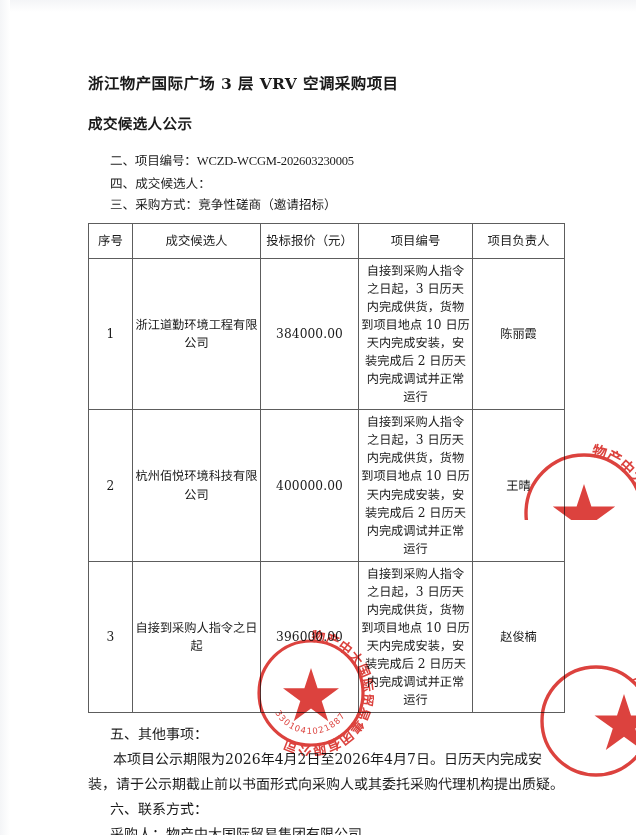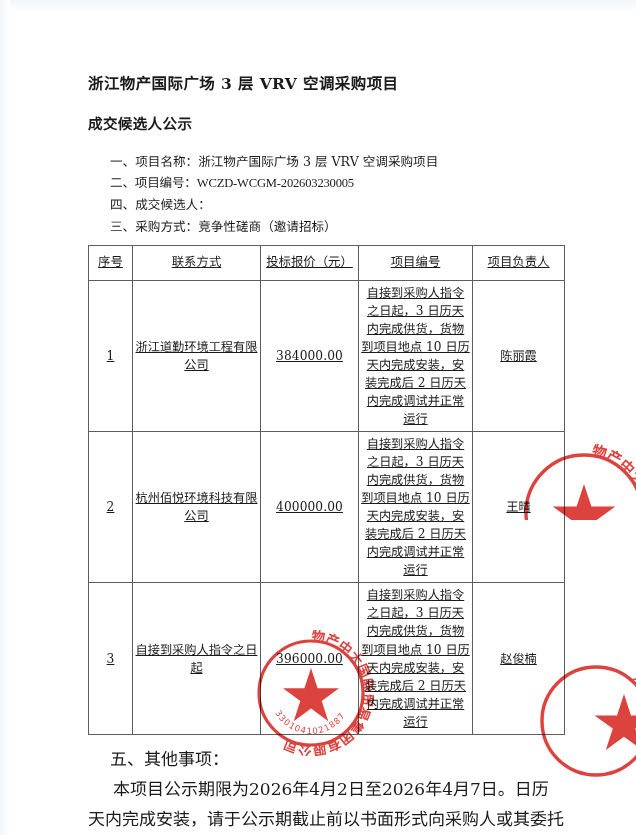--- a/index.html
+++ b/index.html
@@ -85,21 +85,20 @@
     letter-spacing: -0.2px;
   }
 
   
   table.cand {
     border-collapse: collapse;
     width: 476px;
     margin-top: 7px;
     table-layout: fixed;
     background: #fff;
-    text-decoration: underline;
   }
   table.cand th,
   table.cand td {
     border: 1px solid #5d5d5d;
     text-align: center;
     vertical-align: middle;
     font-size: 12.2px;
     padding: 3px 2px;
     line-height: 1.48;
   }
@@ -123,21 +122,21 @@
     padding: 4px 3px;
     font-size: 12px;
     margin-left: 20px;
   }
   td.mgr  { }
 
   
   .tail { margin-top: 9px; }
   .tail p {
     margin: 0;
-    font-size: 17px;
+    font-size: 14px;
     line-height: 1.78;
   }
   .tail p.indent1 { padding-left: 22px; }
   .tail p.indent2 { padding-left: 22px; text-indent: 25px; }
   .tail p.hang    { padding-left: 0px; }
 
   
   .seal {
     position: absolute;
     pointer-events: none;
@@ -156,37 +155,36 @@
 <div id="page">
   <div id="paper"></div>
   <div class="scan-edge-top"></div>
   <div class="scan-edge-left"></div>
 
   <div id="content">
 
     <h1 class="doc-title">浙江物产国际广场 3 层 VRV 空调采购项目</h1>
     <h2 class="doc-subtitle">成交候选人公示</h2>
 
-    <p class="info-line">一、项目名称：浙江物产国际广场 3 层 VRV 空调采购项目</p>
     <p class="info-line mono-val">二、项目编号：WCZD-WCGM-202603230005</p>
     <p class="info-line">四、成交候选人：</p>
     <p class="info-line">三、采购方式：竞争性磋商（邀请招标）</p>
 
     <table class="cand">
       <colgroup>
         <col class="c-no">
           <col class="c-name">
           <col class="c-price">
           <col class="c-period">
           <col class="c-mgr">
       </colgroup>
       <thead>
         <tr>
           <th>序号</th>
-          <th>联系方式</th>
+          <th>成交候选人</th>
           <th>投标报价（元）</th>
           <th>项目编号</th>
           <th>项目负责人</th>
         </tr>
       </thead>
       <tbody>
         <tr>
           <td class="no">1</td>
           <td class="name">浙江道勤环境工程有限公司</td>
           <td class="price">384000.00</td>

